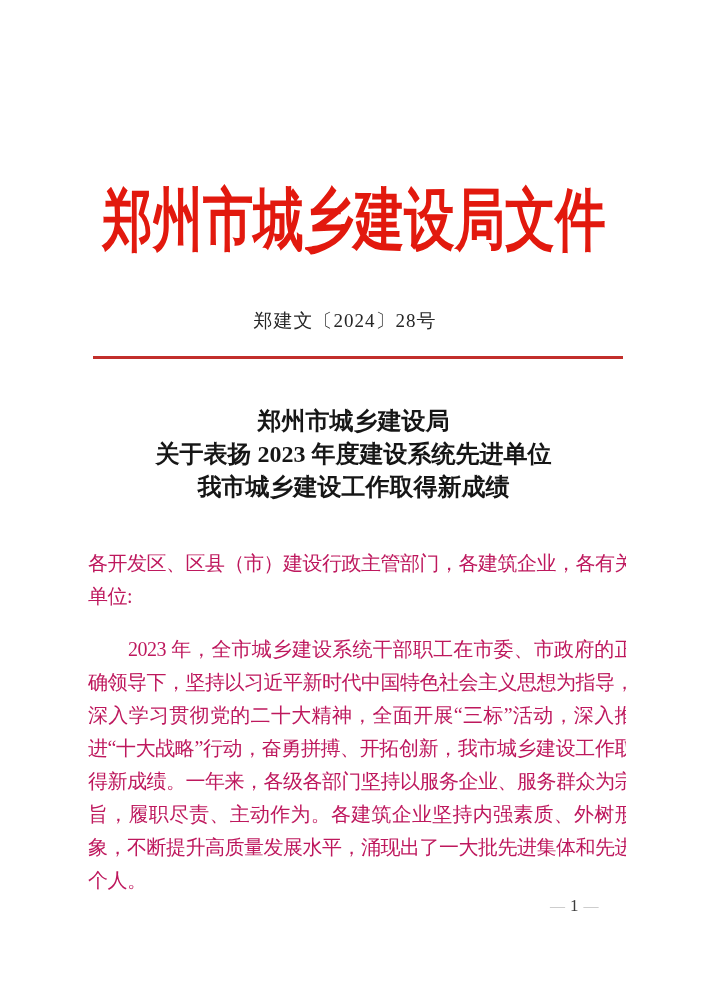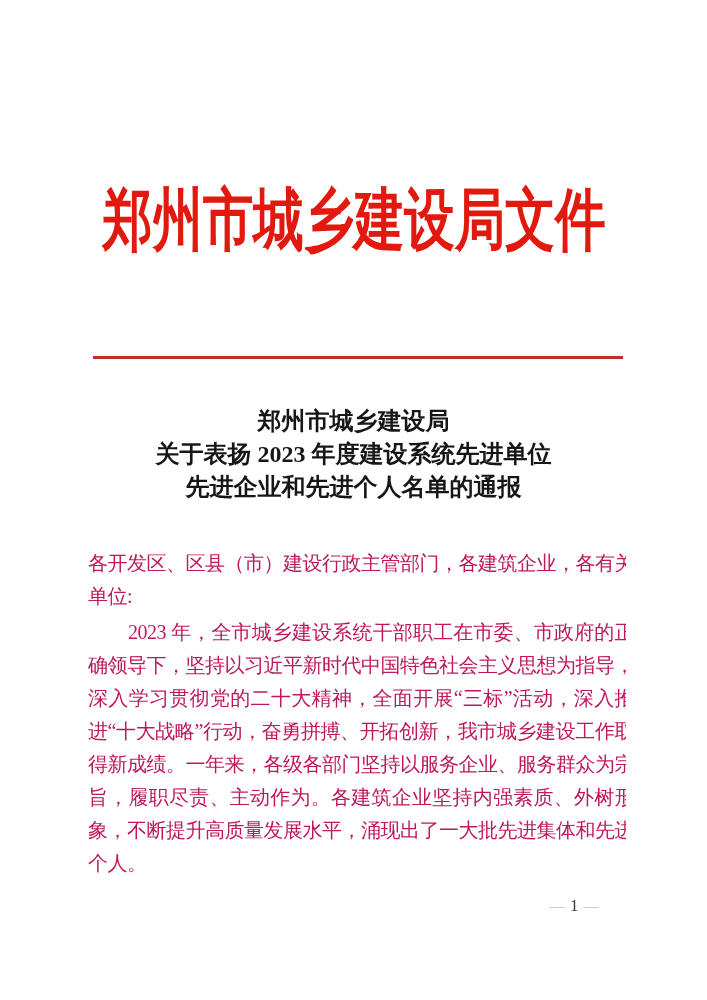--- a/index.html
+++ b/index.html
@@ -77,21 +77,21 @@
     line-height: 33px;
     letter-spacing: -0.5px;
     color: #be185d;
     text-align: justify;
   }
   .body-block p {
     margin: 0;
     padding: 0;
   }
   .body-block p.indented {
-    margin-top: 3px;
+    margin-top: 20px;
     text-indent: 2em;
   }
   
   .pagenum {
     position: absolute;
     top: 893px;
     left: 545px;
     font-size: 17px;
     line-height: 26px;
     color: #3c3c3c;
@@ -108,27 +108,28 @@
 </style>
 </head>
 <body>
 
 <div class="page">
 
   <div class="banner-wrap">
     <span class="banner">郑州市城乡建设局文件</span>
   </div>
 
+  <div class="docnum">郑建文〔2024〕28号</div>
 
   <div class="red-rule"></div>
 
   <div class="doc-title">
     <div>郑州市城乡建设局</div>
     <div>关于表扬 2023 年度建设系统先进单位</div>
-    <div>先进企业和先进个人名单的通报</div>
+    <div>我市城乡建设工作取得新成绩</div>
   </div>
 
   <div class="body-block">
     <p class="salutation">各开发区、区县（市）建设行政主管部门，各建筑企业，各有关单位:</p>
     <p class="indented">2023 年，全市城乡建设系统干部职工在市委、市政府的正确领导下，坚持以习近平新时代中国特色社会主义思想为指导，深入学习贯彻党的二十大精神，全面开展“三标”活动，深入推进“十大战略”行动，奋勇拼搏、开拓创新，我市城乡建设工作取得新成绩。一年来，各级各部门坚持以服务企业、服务群众为宗旨，履职尽责、主动作为。各建筑企业坚持内强素质、外树形象，不断提升高质量发展水平，涌现出了一大批先进集体和先进个人。</p>
   </div>
 
   <div class="pagenum">
     <span class="dash">—</span><span class="num">1</span><span class="dash">—</span>
   </div>

